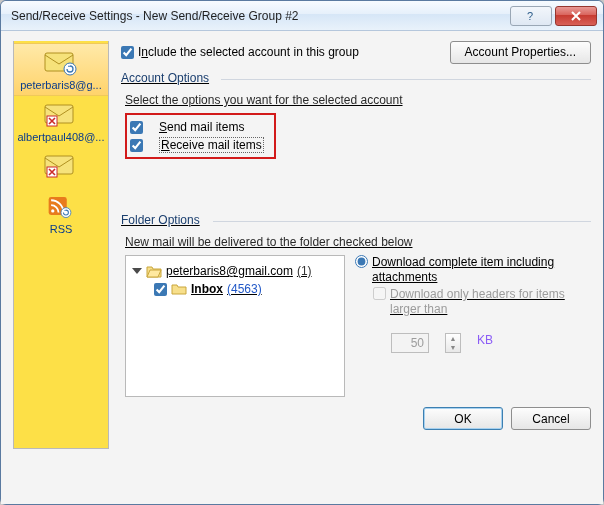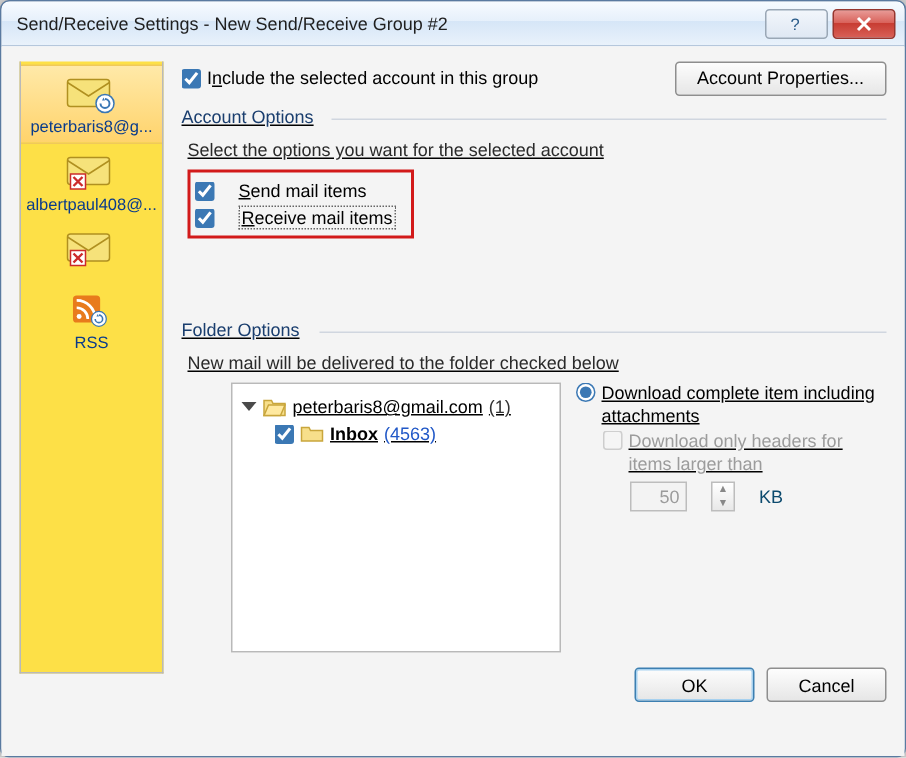--- a/index.html
+++ b/index.html
@@ -156,52 +156,51 @@
   .chk-row { display:flex; align-items:center; gap:16px; height:18px; }
   .chk-row .ul { text-decoration: underline; }
   .dotted { border:1px dotted #666; padding:0 1px; }
   .folder-area {
     display: flex;
     gap: 10px;
     margin-top: 6px;
   }
   .tree {
     width: 220px;
-    height: 180px;
+    height: 142px;
     border: 1px solid #b9b9b9;
     background: #fff;
     padding: 6px;
     font-size: 12px;
-    margin-left: 29px;
   }
   .tree-row { display:flex; align-items:center; gap:4px; height:18px; }
   .tree-row .count { color:#2158c7; }
   .tree-row.child { padding-left: 22px; }
   .tree-row.child .name { font-weight: bold; }
   .tri {
     width:0;height:0;border-left:5px solid transparent;border-right:5px solid transparent;border-top:6px solid #4a4a4a;
   }
   .radio-col { flex:1; display:flex; flex-direction:column; gap:2px; }
   .radio-row { display:flex; align-items:flex-start; gap:4px; line-height:15px; }
   .radio-row.disabled, .sub-disabled { color:#9c9c9c; }
   .sub-indent { padding-left: 18px; }
   .spin {
-    display:inline-flex; align-items:center; gap:16px; margin-top:4px;
+    display:inline-flex; gap:16px; margin-top:16px;
   }
   .spin input {
     width:38px; height:20px; border:1px solid #bdbdbd; background:#f3f3f3;
     text-align:right; padding-right:4px; font-family:inherit; font-size:12px;
     color:#9c9c9c;
   }
   .spin .arrows {
     width:16px;height:20px;border:1px solid #bdbdbd;background:linear-gradient(#fff,#e8e8e8);
     display:flex;flex-direction:column;
   }
   .spin .arrows div{flex:1;display:flex;align-items:center;justify-content:center;font-size:7px;color:#888;}
-  .spin .kb { color:#0c4a6e; }
+  .spin .kb { color:#8b5cf6; }
   .footer {
     display:flex; justify-content:flex-end; gap:8px; margin-top:auto; padding-top:10px;
   }
   .footer button {
     width:80px; height:23px;
     border:1px solid #8e8e8e; border-radius:3px;
     background:linear-gradient(to bottom,#fdfdfd,#e6e6e6);
     font-family:inherit; font-size:12px;
   }
   .footer button.ok { border-color:#3c7fb1; box-shadow:0 0 0 1px #a7d1ef inset; }

